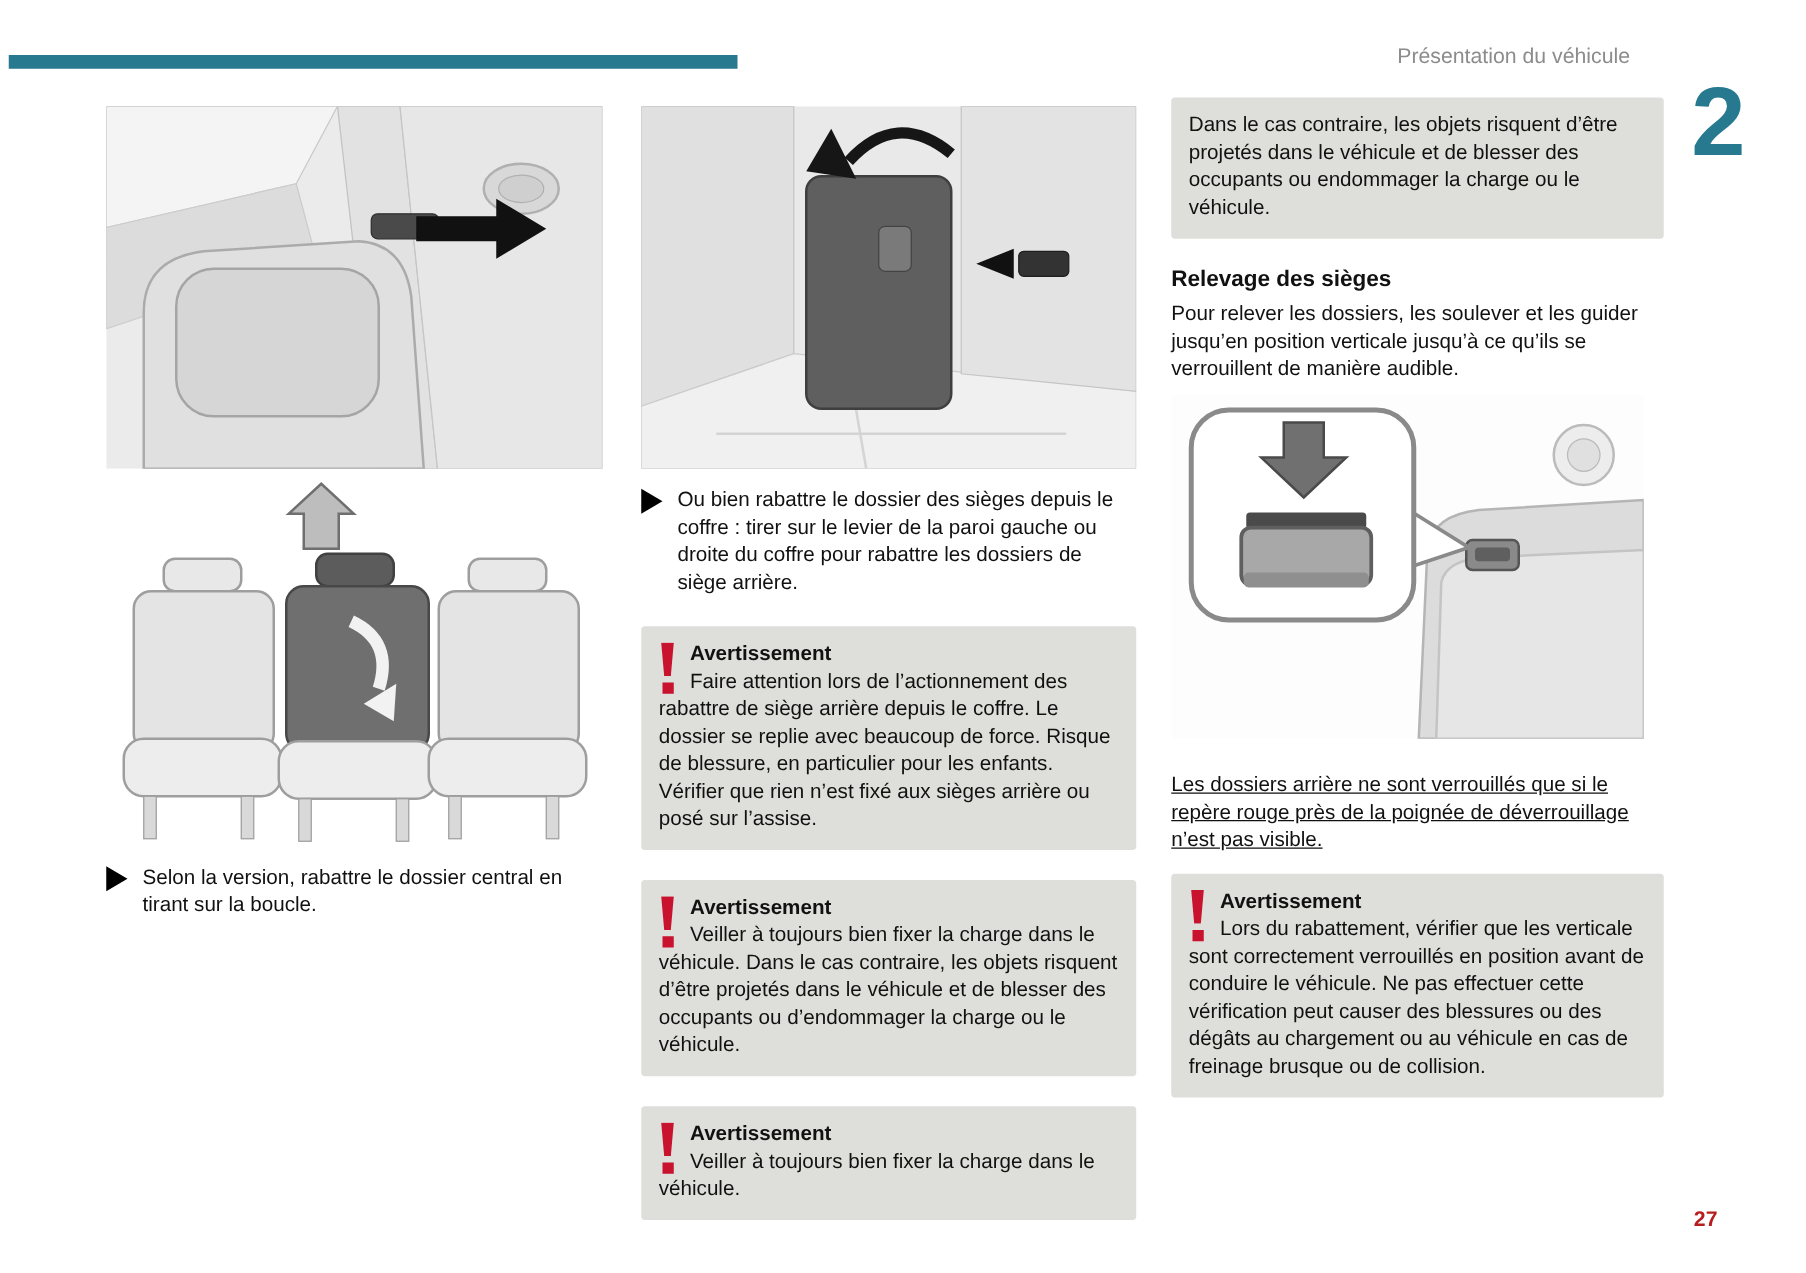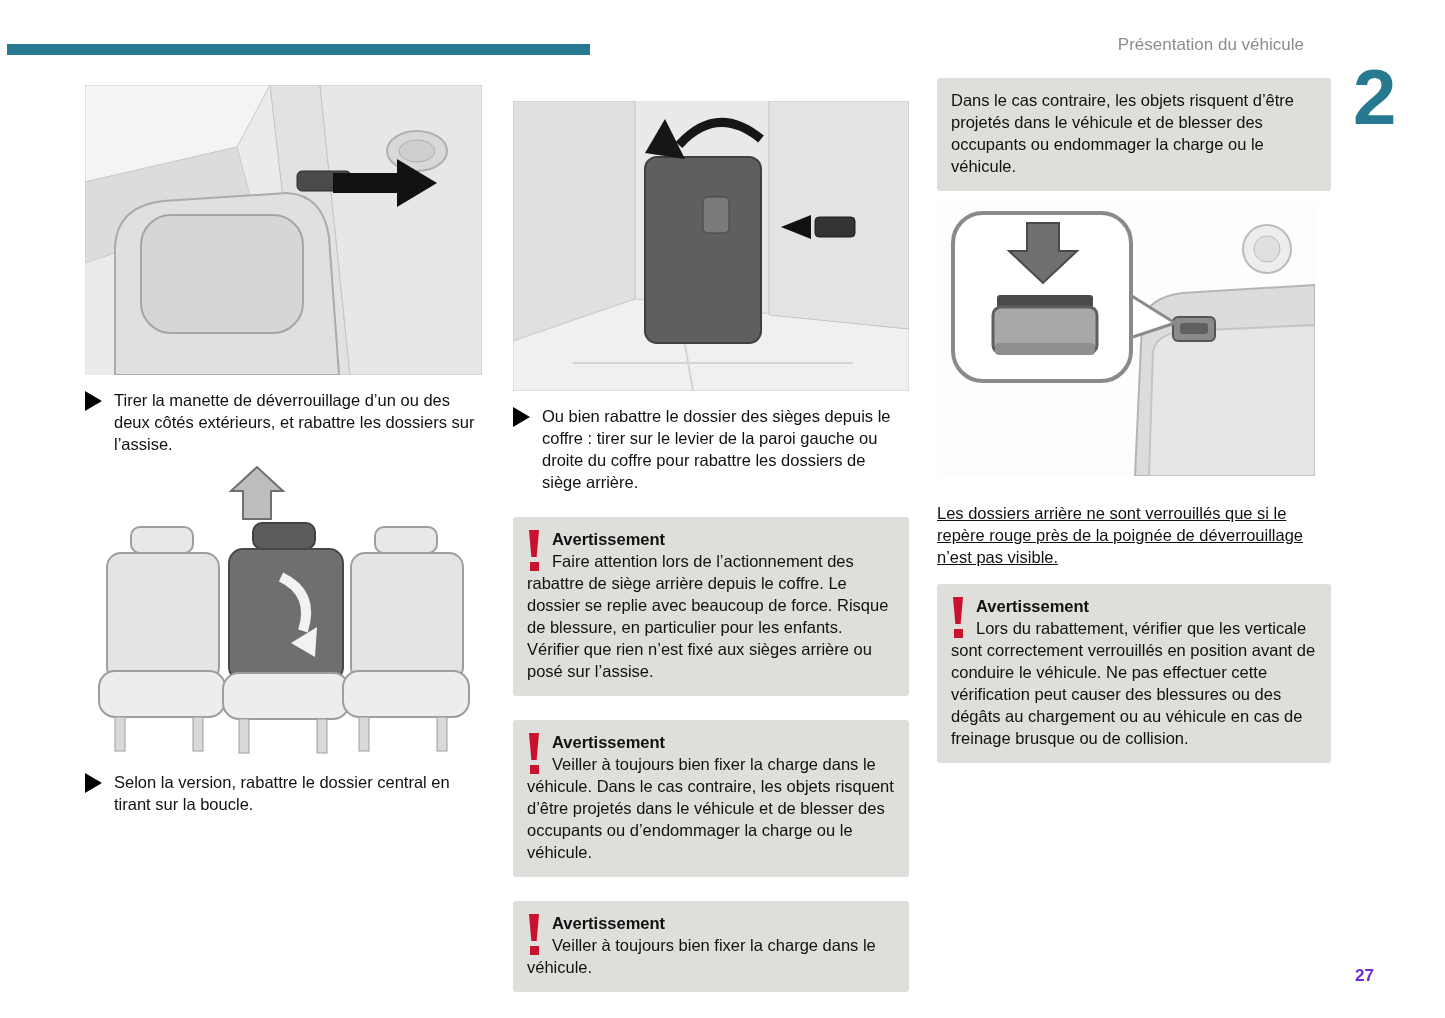--- a/index.html
+++ b/index.html
@@ -8,26 +8,26 @@
     --warning-red:#c8122e;
   }
   *{box-sizing:border-box;margin:0;padding:0;}
   body{background:#ffffff;font-family:"Liberation Sans",sans-serif;color:#111;}
   .page{position:relative;width:1412px;height:1018px;background:#fff;overflow:hidden;}
 
   
   .top-bar{position:absolute;left:7px;top:44px;width:583px;height:11px;background:var(--accent);}
   .header-text{position:absolute;top:35px;right:108px;font-size:17px;color:#8c8c8c;}
   .chapter-num{position:absolute;top:58px;left:1353px;font-size:78px;font-weight:700;color:var(--accent);line-height:1;}
-  .page-num{position:absolute;top:966px;right:38px;font-size:17px;font-weight:700;color:#6d28d9;}
+  .page-num{position:absolute;top:966px;right:38px;font-size:17px;font-weight:700;color:#b91c1c;}
 
   
   .col{position:absolute;top:85px;}
   .col1{left:85px;width:397px;}
-  .col2{left:513px;width:396px;margin-top:16px;}
+  .col2{left:513px;width:396px;}
   .col3{left:937px;width:394px;top:78px;}
 
   figure{display:block;}
   figure svg{display:block;width:100%;height:auto;}
 
   .bullet-item{display:flex;gap:12px;margin-top:14px;}
   .tri{flex:0 0 auto;width:0;height:0;border-left:17px solid #000;border-top:10px solid transparent;border-bottom:10px solid transparent;margin-top:2px;}
   .body-text{font-size:16.5px;line-height:22px;}
 
   .warning{background:var(--warning-bg);border-radius:3px;padding:11px 14px 14px 14px;margin-top:24px;overflow:hidden;}
@@ -63,24 +63,20 @@
         <polygon points="265,290 235,0 397,0 397,290" fill="#e7e7e7" stroke="#c6c6c6"></polygon>
         <ellipse cx="332" cy="66" rx="30" ry="20" fill="#d8d8d8" stroke="#b0b0b0" stroke-width="2"></ellipse>
         <ellipse cx="332" cy="66" rx="18" ry="11" fill="#cfcfcf" stroke="#b0b0b0"></ellipse>
         <path d="M30 290 L30 165 Q30 122 78 116 L202 108 Q238 110 244 152 L254 290 Z" fill="#e0e0e0" stroke="#ababab" stroke-width="2"></path>
         <rect x="56" y="130" width="162" height="118" rx="30" fill="#d6d6d6" stroke="#a5a5a5" stroke-width="2"></rect>
         <rect x="212" y="86" width="54" height="20" rx="5" fill="#4a4a4a" stroke="#2e2e2e"></rect>
         <polygon points="248,88 312,88 312,74 352,98 312,122 312,108 248,108" fill="#111"></polygon>
       </svg>
     </figure>
 
-    <div class="bullet-item">
-      <span class="tri"></span>
-      <span class="body-text">Tirer la manette de déverrouillage d’un ou des deux côtés extérieurs, et rabattre les dossiers sur l’assise.</span>
-    </div>
 
     <figure class="fig-gap">
       <svg viewBox="0 0 397 292">
         <rect width="397" height="292" fill="#ffffff"></rect>
 
         <polygon points="158,54 158,26 146,26 172,2 198,26 186,26 186,54" fill="#bdbdbd" stroke="#6f6f6f" stroke-width="2"></polygon>
 
         <rect x="46" y="62" width="62" height="26" rx="9" fill="#e8e8e8" stroke="#9e9e9e" stroke-width="2"></rect>
         <rect x="22" y="88" width="112" height="128" rx="14" fill="#e4e4e4" stroke="#9e9e9e" stroke-width="2"></rect>
         <rect x="14" y="206" width="126" height="46" rx="16" fill="#ededed" stroke="#9e9e9e" stroke-width="2"></rect>
@@ -166,21 +162,23 @@
     </div>
 
   </div>
 
   <div class="col col3">
 
     <div class="warning no-title">
       <div class="warn-body">Dans le cas contraire, les objets risquent d’être projetés dans le véhicule et de blesser des occupants ou endommager la charge ou le véhicule.</div>
     </div>
 
-
+    <div class="section-heading">Relevage des sièges</div>
+
+    <div class="para">Pour relever les dossiers, les soulever et les guider jusqu’en position verticale jusqu’à ce qu’ils se verrouillent de manière audible.</div>
 
     <figure class="fig-gap" style="width:378px;">
       <svg viewBox="0 0 378 275">
         <rect width="378" height="275" fill="#fdfdfd"></rect>
 
         <path d="M198 275 L205 122 Q210 96 246 92 L378 84 L378 275 Z" fill="#dcdcdc" stroke="#b5b5b5" stroke-width="2"></path>
         <path d="M212 275 L216 150 Q220 132 250 130 L378 124 L378 275 Z" fill="#e6e6e6" stroke="#c4c4c4" stroke-width="2"></path>
         <circle cx="330" cy="48" r="24" fill="#ededed" stroke="#bbbbbb" stroke-width="2"></circle>
         <circle cx="330" cy="48" r="13" fill="#e0e0e0" stroke="#bbbbbb"></circle>
 

